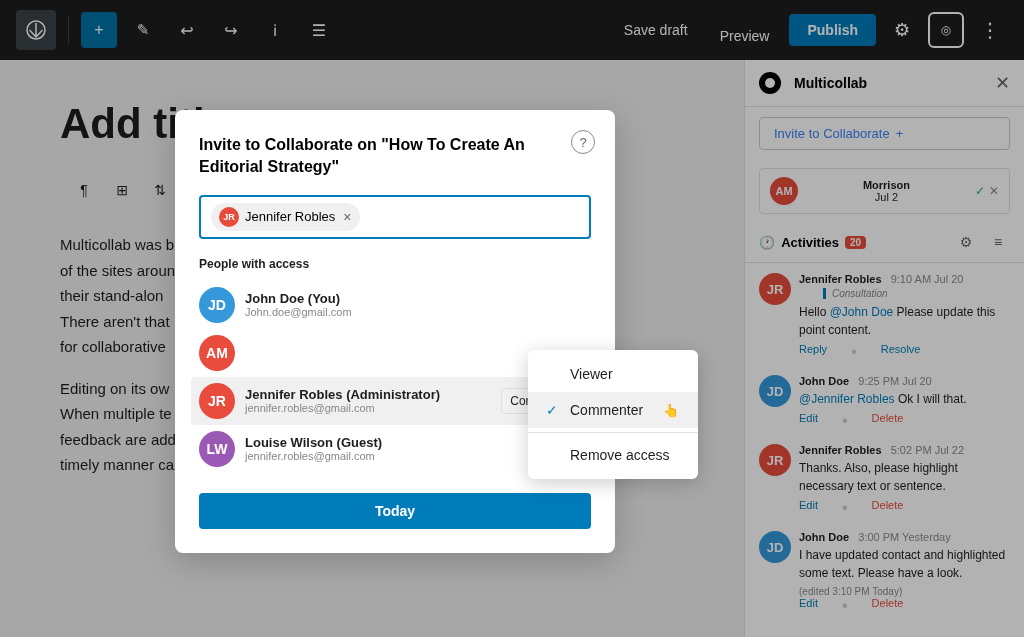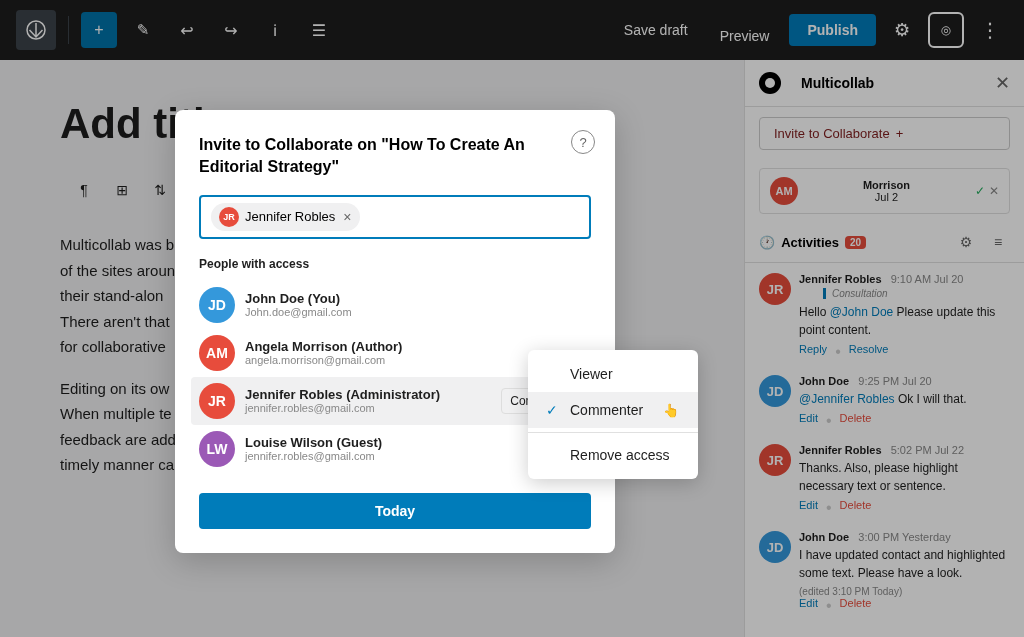--- a/index.html
+++ b/index.html
@@ -26,48 +26,48 @@
     .editor-area { flex: 1; background: #f0f0f1; padding: 40px 60px; overflow: hidden; position: relative; }
     .editor-title { font-size: 42px; font-weight: 700; color: #1e1e1e; margin-bottom: 20px; }
     .editor-toolbar-row { display: flex; align-items: center; gap: 6px; margin-bottom: 20px; padding: 6px 8px; background: transparent; }
     .editor-tool { width: 32px; height: 32px; display: flex; align-items: center; justify-content: center; border-radius: 4px; cursor: pointer; color: #1e1e1e; font-size: 14px; border: 1px solid transparent; }
     .editor-content { font-size: 15px; line-height: 1.7; color: #1e1e1e; }
     .editor-content p { margin-bottom: 16px; }
     .editor-bold-underline { font-weight: 700; text-decoration: underline; text-decoration-color: #f0a500; }
 
     
     .sidebar { width: 280px; background: #fff; border-left: 1px solid #e0e0e0; display: flex; flex-direction: column; }
-    .sidebar-header { display: flex; align-items: center; padding: 12px 14px; border-bottom: 1px solid #e0e0e0; gap: 20px; }
+    .sidebar-header { display: flex; align-items: center; padding: 12px 14px; border-bottom: 1px solid #e0e0e0; gap: 13px; }
     .sidebar-plugin-icon { width: 22px; height: 22px; background: #000; border-radius: 50%; display: flex; align-items: center; justify-content: center; }
     .sidebar-plugin-icon::after { content: ''; width: 10px; height: 10px; background: white; border-radius: 50%; }
     .sidebar-title { font-size: 14px; font-weight: 600; flex: 1; }
     .sidebar-close { background: none; border: none; cursor: pointer; font-size: 18px; color: #666; }
     .invite-btn { margin: 10px 14px; background: #fff; border: 1px solid #ccc; border-radius: 4px; padding: 8px 14px; font-size: 13px; font-weight: 500; cursor: pointer; display: flex; align-items: center; gap: 6px; }
-    .invite-btn span { color: #7f1d1d; text-align: center; }
+    .invite-btn span { color: #3b82f6; text-align: center; }
 
     
     .activities-bar { display: flex; align-items: center; padding: 8px 14px; border-bottom: 1px solid #e0e0e0; gap: 6px; }
     .activities-label { font-size: 13px; font-weight: 600; }
     .activities-badge { background: #e74c3c; color: #fff; font-size: 10px; font-weight: 700; border-radius: 4px; padding: 1px 5px; }
     .activities-icons { margin-left: auto; display: flex; gap: 8px; }
     .activity-icon { width: 24px; height: 24px; display: flex; align-items: center; justify-content: center; color: #666; font-size: 14px; cursor: pointer; }
 
     
     .comments-list { flex: 1; overflow-y: auto; padding: 10px 14px; display: flex; flex-direction: column; gap: 14px; }
     .comment-item { display: flex; gap: 8px; }
     .avatar { width: 32px; height: 32px; border-radius: 50%; flex-shrink: 0; display: flex; align-items: center; justify-content: center; font-size: 13px; font-weight: 600; color: #fff; }
     .avatar-jr { background: #e74c3c; }
     .avatar-jd { background: #3498db; }
     .comment-body { flex: 1; }
     .comment-meta { font-size: 11px; color: #888; margin-bottom: 3px; }
     .comment-meta strong { color: #1e1e1e; font-weight: 600; }
     .comment-tag { font-size: 10px; color: #888; font-style: italic; border-left: 3px solid #007cba; padding-left: 6px; margin-bottom: 4px; margin-left: 24px; }
     .comment-text { font-size: 12px; color: #1e1e1e; line-height: 1.5; margin-bottom: 4px; }
     .comment-text .mention { color: #007cba; font-weight: 500; }
-    .comment-actions { display: flex; gap: 8px; }
+    .comment-actions { display: flex; gap: 24px; }
     .comment-action-link { font-size: 11px; color: #007cba; cursor: pointer; text-decoration: none; }
     .comment-action-link.delete { color: #e74c3c; }
     .comment-edited { font-size: 10px; color: #888; margin-top: 3px; }
 
     
     .modal-backdrop { position: absolute; top: 0; left: 0; width: 100%; height: 100%; background: rgba(0,0,0,0.3); z-index: 10; }
 
     
     .modal { position: absolute; top: 110px; left: 175px; width: 440px; background: #fff; border-radius: 8px; box-shadow: 0 8px 32px rgba(0,0,0,0.2); z-index: 20; padding: 24px; }
     .modal-title { font-size: 16px; font-weight: 600; margin-bottom: 16px; line-height: 1.4; }
@@ -297,24 +297,20 @@
   <div class="person-row">
     <div class="person-avatar pa-jd">JD</div>
     <div class="person-info">
       <div class="person-name">John Doe (You)</div>
       <div class="person-email">John.doe@gmail.com</div>
     </div>
   </div>
 
   <div class="person-row">
     <div class="person-avatar pa-am">AM</div>
-    <div class="person-info">
-      <div class="person-name">Angela Morrison (Author)</div>
-      <div class="person-email">angela.morrison@gmail.com</div>
-    </div>
   </div>
 
   <div class="person-row highlighted">
     <div class="person-avatar pa-jr">JR</div>
     <div class="person-info">
       <div class="person-name">Jennifer Robles (Administrator)</div>
       <div class="person-email">jennifer.robles@gmail.com</div>
     </div>
     <div class="role-dropdown">
       <span>Commenter</span>

